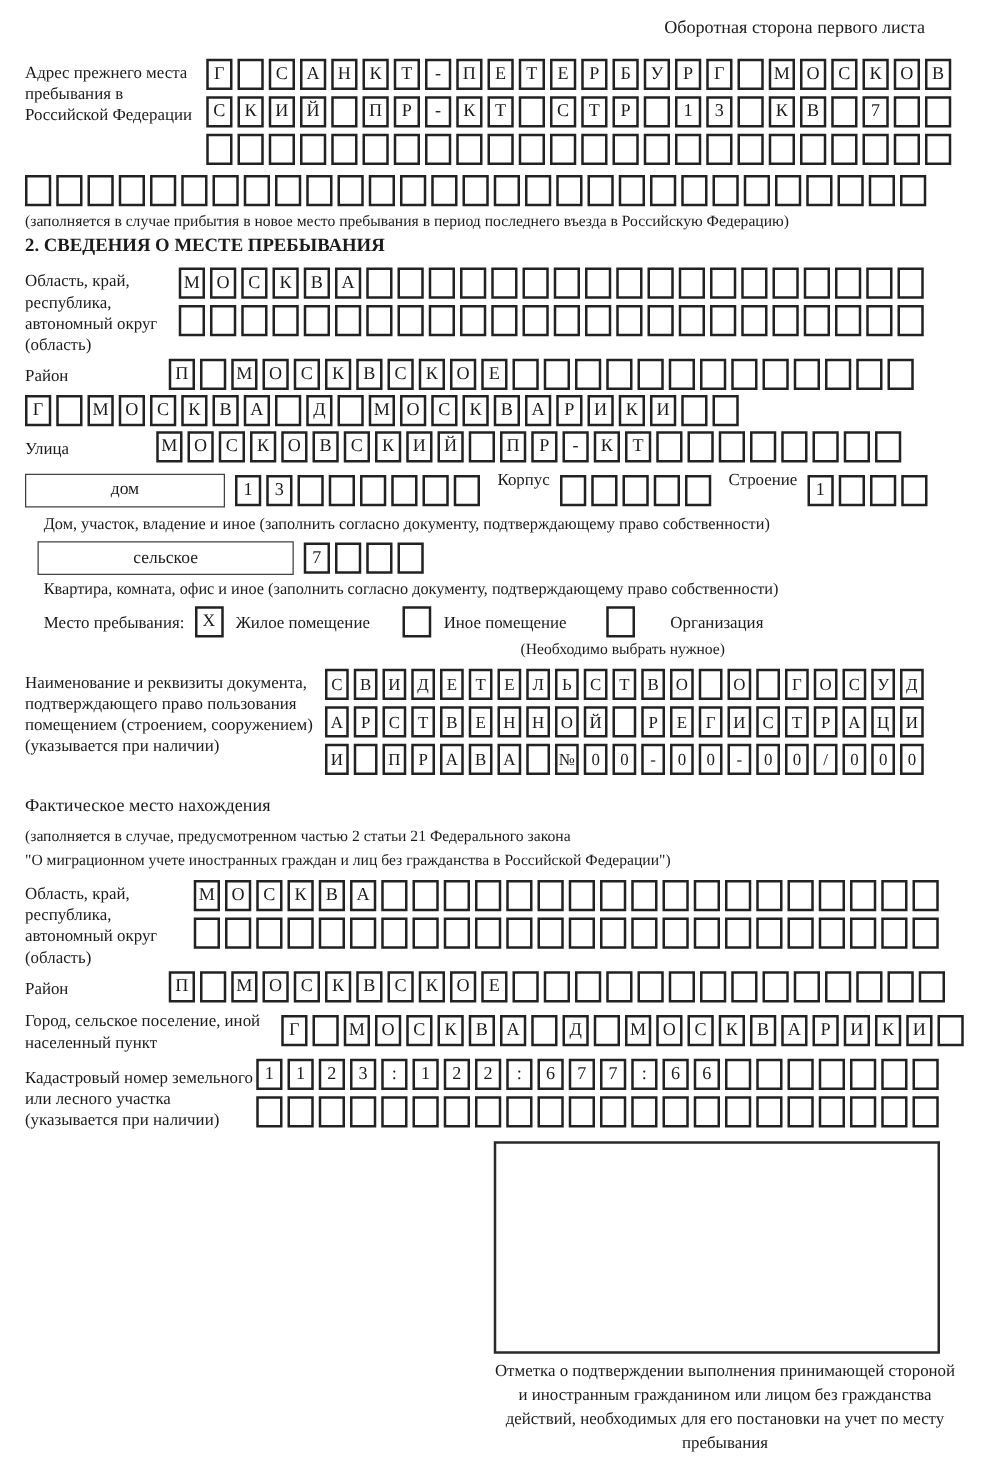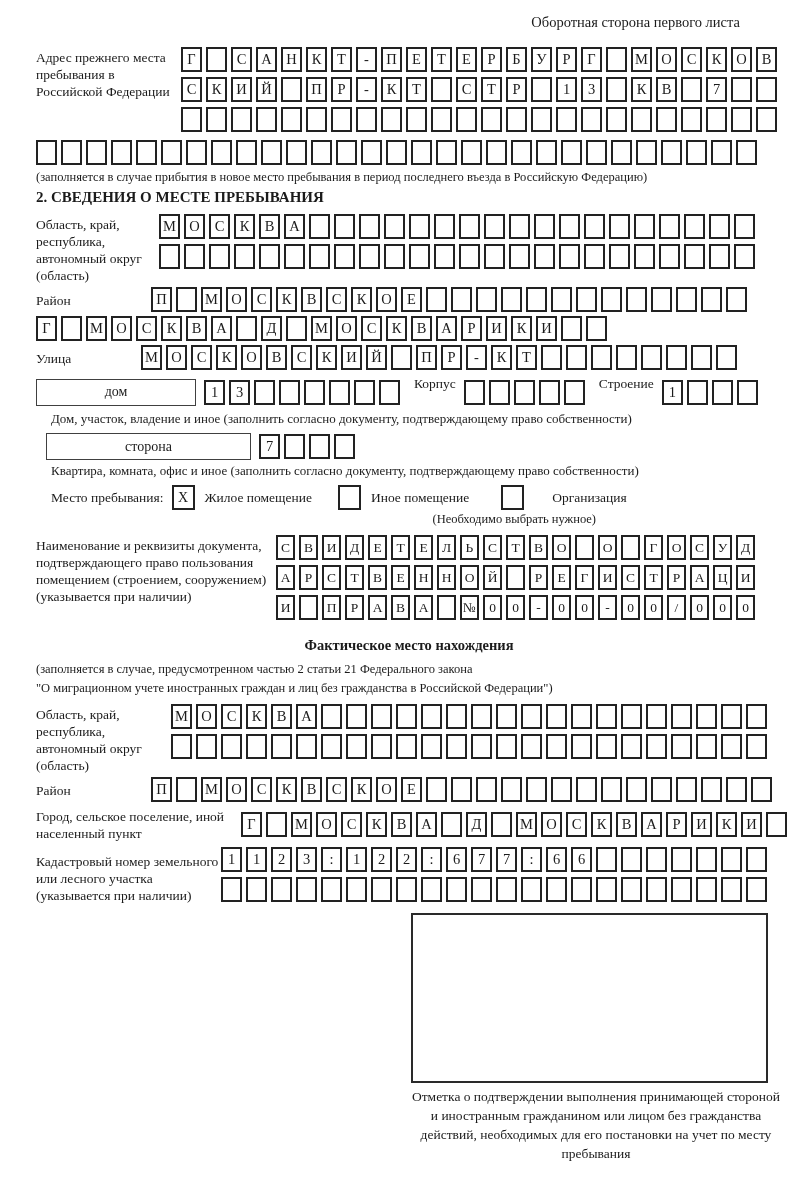--- a/index.html
+++ b/index.html
@@ -1,31 +1,31 @@
 <!DOCTYPE html>
 <html><head>
 <meta charset="utf-8">
 <style>
   *{box-sizing:border-box;margin:0;padding:0}
   html,body{background:#ffffff}
   body{width:800px;height:1180px;font-family:"Liberation Serif","DejaVu Serif",serif;color:#1b1b1b}
-  .page{width:800px;height:1180px;padding:14px 18px 0 36px;overflow:hidden;background:#fff}
+  .page{width:800px;height:1180px;padding:14px 18px 0 20px;overflow:hidden;background:#fff}
   .header-note{text-align:right;font-size:14.5px;padding-right:42px;margin-bottom:16px}
   .frow{display:flex;align-items:flex-start;margin-bottom:3px}
   .frow.cv{align-items:center}
   .flabel{font-size:13.5px;line-height:17px;flex-shrink:0;padding-top:2px}
   .w105{width:105px}.w115{width:115px}.w123{width:123px}.w135{width:135px}.w145{width:145px}
   .w170{width:170px}.w185{width:185px}.w205{width:205px}.w240{width:240px}
   .cellrows{display:flex;flex-direction:column}
   .cellrow{display:flex;margin-bottom:5px;height:25px}
   .cell{width:21px;height:25px;border:2px solid #222;margin-right:4px;display:inline-flex;align-items:center;justify-content:center;font-size:14.5px;flex-shrink:0;background:#fff}
   .tight .cell{width:19px;margin-right:4px;font-size:13.5px}
   .center-note{text-align:left;font-size:12.5px;margin:1px 0 4px 0}
   .section-title{text-align:left;font-size:15px;font-weight:bold;margin:4px 0 8px 0}
-  .sub-title{text-align:center;font-size:14.5px;font-weight:bold;margin:12px 0 8px 0}
+  .sub-title{font-size:14.5px;font-weight:normal;margin:12px 0 8px 0}
   .named-box{height:27px;border:1px solid #404040;display:flex;align-items:center;justify-content:center;font-size:14px;flex-shrink:0;background:#fff}
   .houserow{display:flex;align-items:center;margin:6px 0 3px 0}
   .inline-label{font-size:13.5px;margin:0 8px 16px 10px;white-space:nowrap}
   .caption{font-size:13px;padding-left:15px;margin-bottom:6px}
   .presence{display:flex;align-items:center;padding-left:15px;margin:6px 0 2px 0;font-size:13.5px}
   .checkbox{width:23px;height:25px;border:2px solid #222;display:inline-flex;align-items:center;justify-content:center;font-size:14px;margin:0 10px 0 8px;flex-shrink:0;background:#fff}
   .choose-note{width:560px;text-align:right;font-size:12.5px;margin:2px 0 8px 0}
   .gap8{margin-left:8px}
   .stamp-box{margin:6px 0 4px 375px;width:357px;height:170px;border:2px solid #2a2a2a;background:#fff}
   .stamp-caption{margin-left:372px;width:376px;text-align:center;font-size:13.5px;line-height:19px}
@@ -325,21 +325,21 @@
     <div class="cellrow" style="margin-bottom:0">
         <span class="cell">1</span>
         <span class="cell"></span>
         <span class="cell"></span>
         <span class="cell"></span>
       </div>
   </div>
   <div class="caption">Дом, участок, владение и иное (заполнить согласно документу, подтверждающему право собственности)</div>
 
   <div class="houserow">
-    <div class="named-box" style="width:205px;margin-left:10px">сторона</div>
+    <div class="named-box" style="width:205px;margin-left:10px">сельское</div>
     <div class="cellrow gap8" style="margin-bottom:0">
         <span class="cell">7</span>
         <span class="cell"></span>
         <span class="cell"></span>
         <span class="cell"></span>
       </div>
   </div>
   <div class="caption">Квартира, комната, офис и иное (заполнить согласно документу, подтверждающему право собственности)</div>
 
   <div class="presence">

